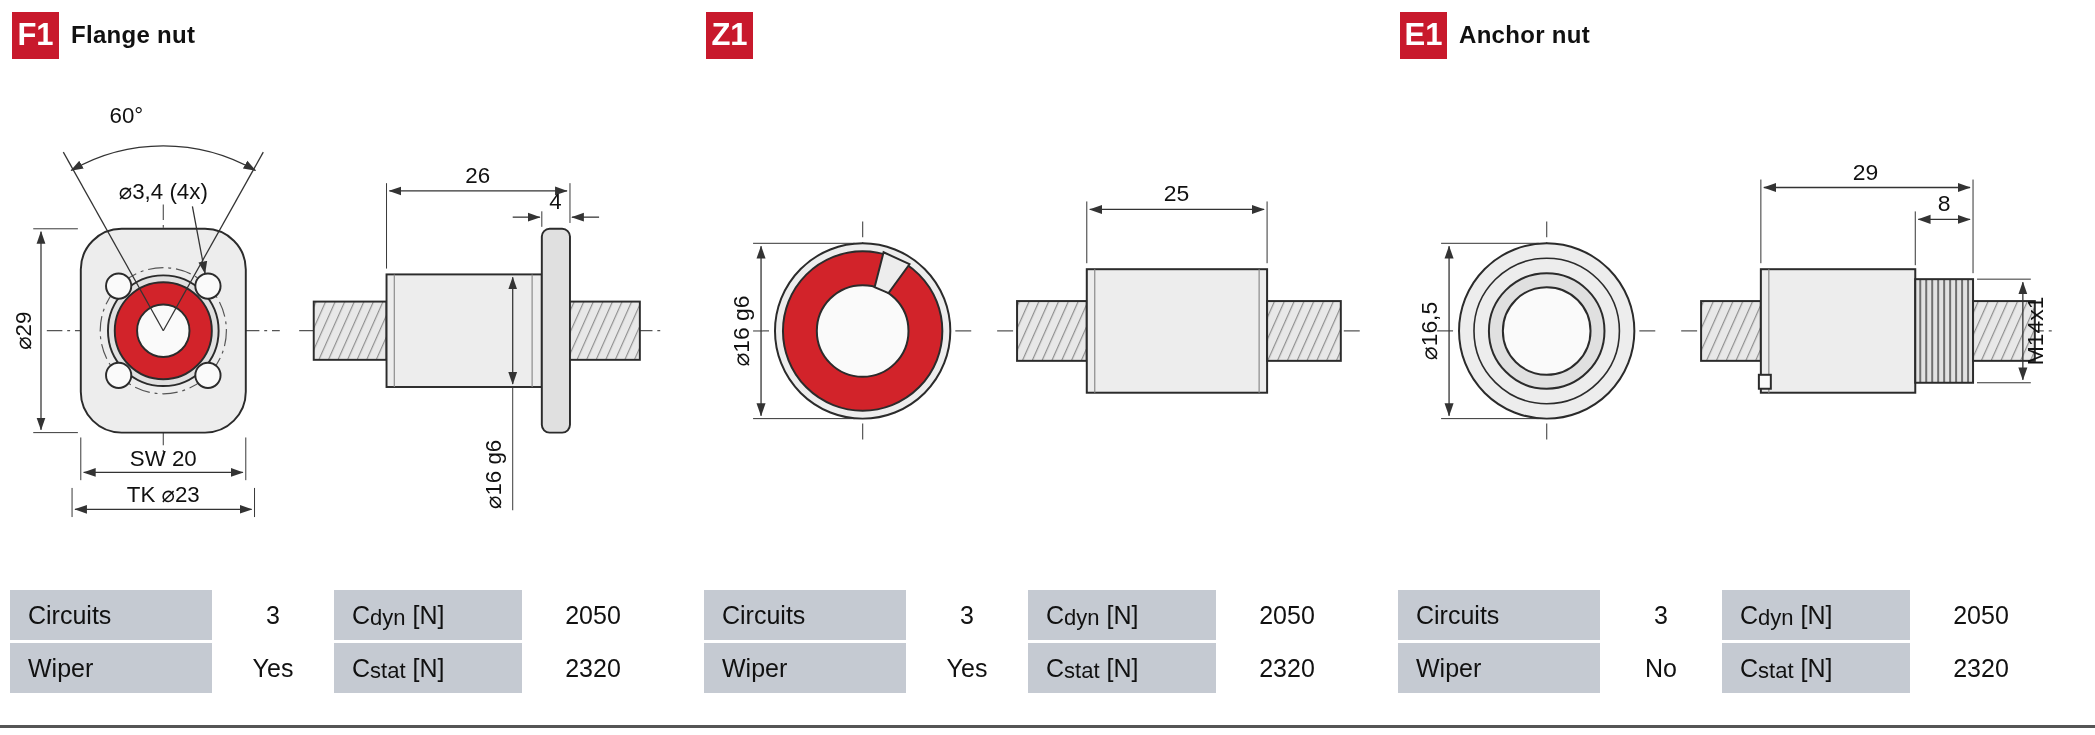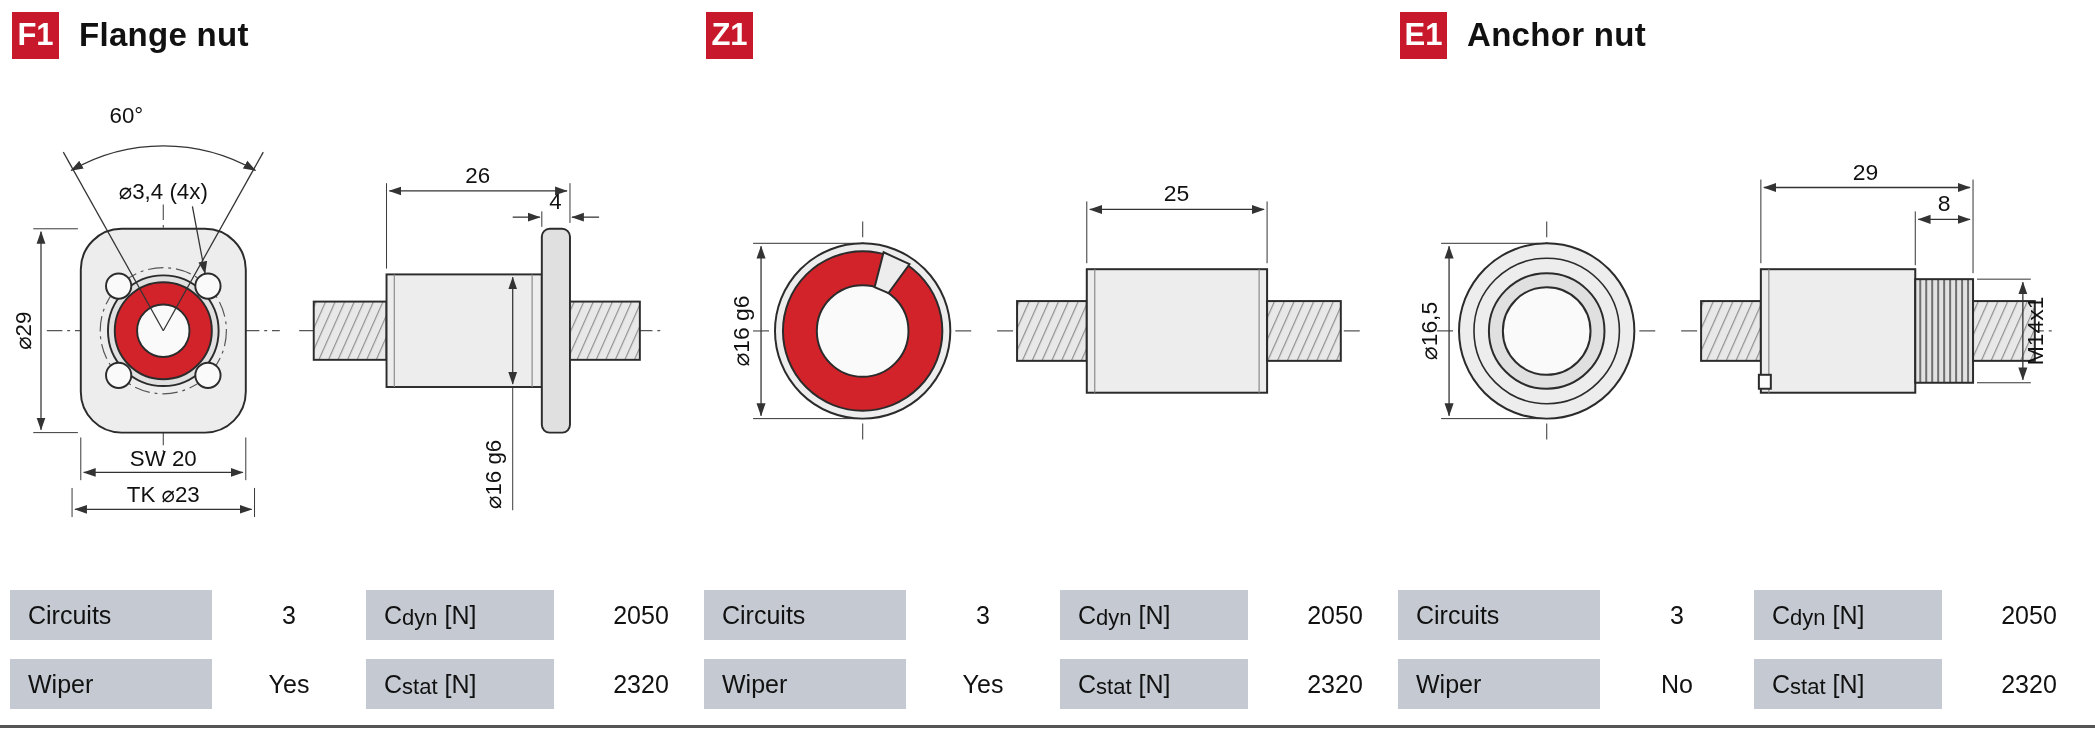--- a/index.html
+++ b/index.html
@@ -2,33 +2,33 @@
 <html style="--accent-red: #C8192C; --ring-red: #D2232A; --table-label-bg: #C5CAD2; --rule: #555555;"><head>
 <meta charset="utf-8">
 <style>
   html,body { margin:0; padding:0; }
   body {
     width:2095px; height:735px; background:#ffffff; position:relative; overflow:hidden;
     font-family:"Liberation Sans", sans-serif; color:#111;
   }
   .page { display:flex; padding:10px 0 0 8px; }
   .panel { width:694px; display:flex; flex-direction:column; }
-  .panel-header { display:flex; align-items:center; gap:20px; height:50px; margin-left:4px; }
+  .panel-header { display:flex; align-items:center; gap:4px; height:50px; margin-left:4px; }
   .badge {
     width:47px; height:47px; background:var(--accent-red,#c8192c); color:#fff;
     font-weight:bold; font-size:31px; display:flex; align-items:center; justify-content:center;
     flex:0 0 auto;
   }
-  .title { font-size:33px; font-weight:bold; color:#111; letter-spacing:.3px; }
+  .title { font-size:24px; font-weight:bold; color:#111; letter-spacing:.3px;margin-left:8px; }
   .drawing { width:660px; height:518px; margin-top:2px; }
 
   
   .spec-table {
     display:grid; grid-template-columns:202px 116px 188px 136px;
-    grid-auto-rows:50px; gap:19px; margin:10px 0 0 2px; font-size:25px;
+    grid-auto-rows:50px; gap:3px; margin:10px 0 0 2px; font-size:25px;
   }
   .cell { display:flex; align-items:center; }
   .cell.label { background:var(--table-label-bg,#c5cad2); padding-left:18px; }
   .cell.value { justify-content:center; }
   .cell sub { font-size:22px; transform:translateY(3px); }
   .cell .unit { margin-left:7px; }
 
   .bottom-rule { position:absolute; left:0; right:0; bottom:7px; height:3px; background:var(--rule,#555555); }
 
   

